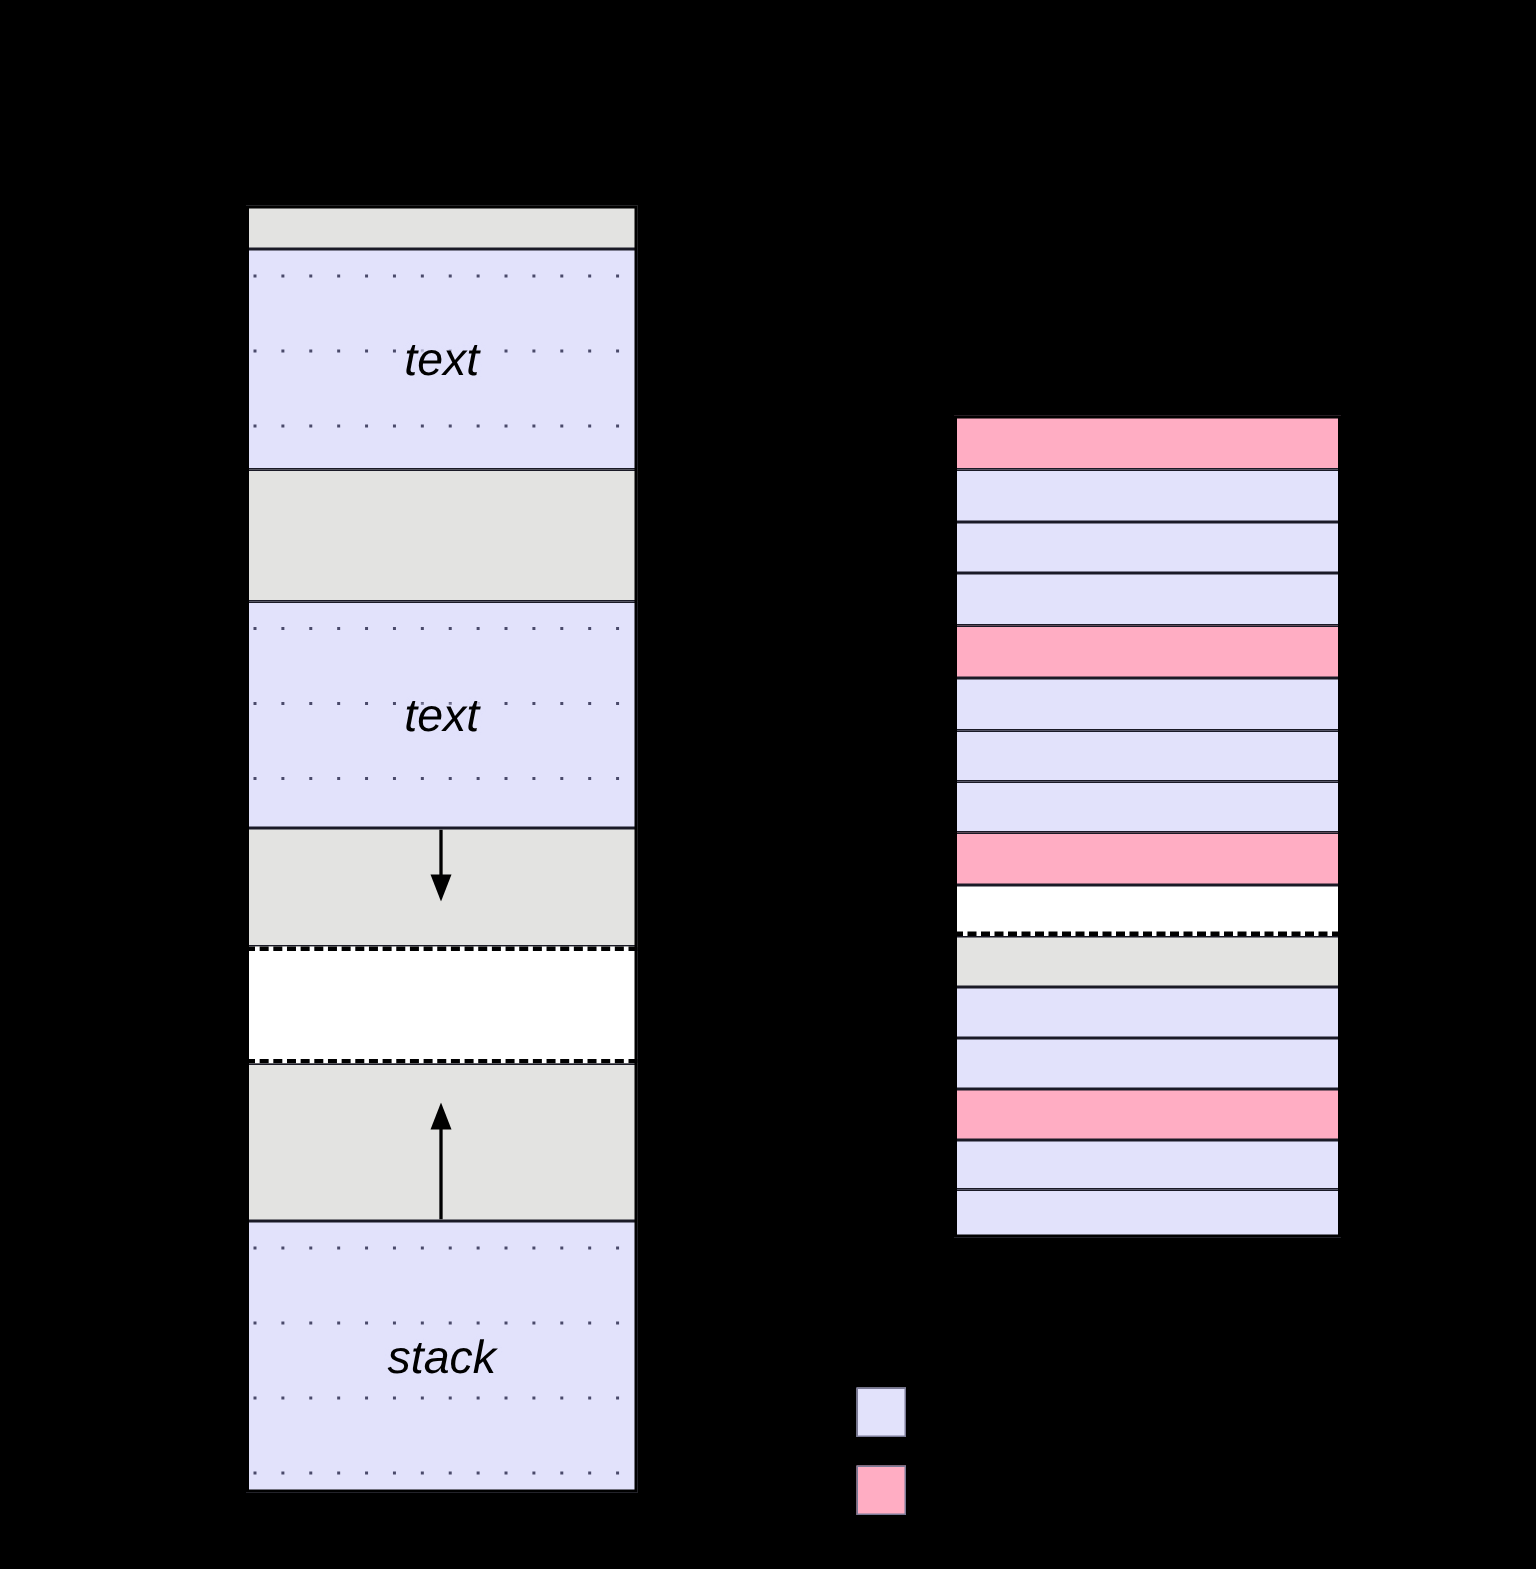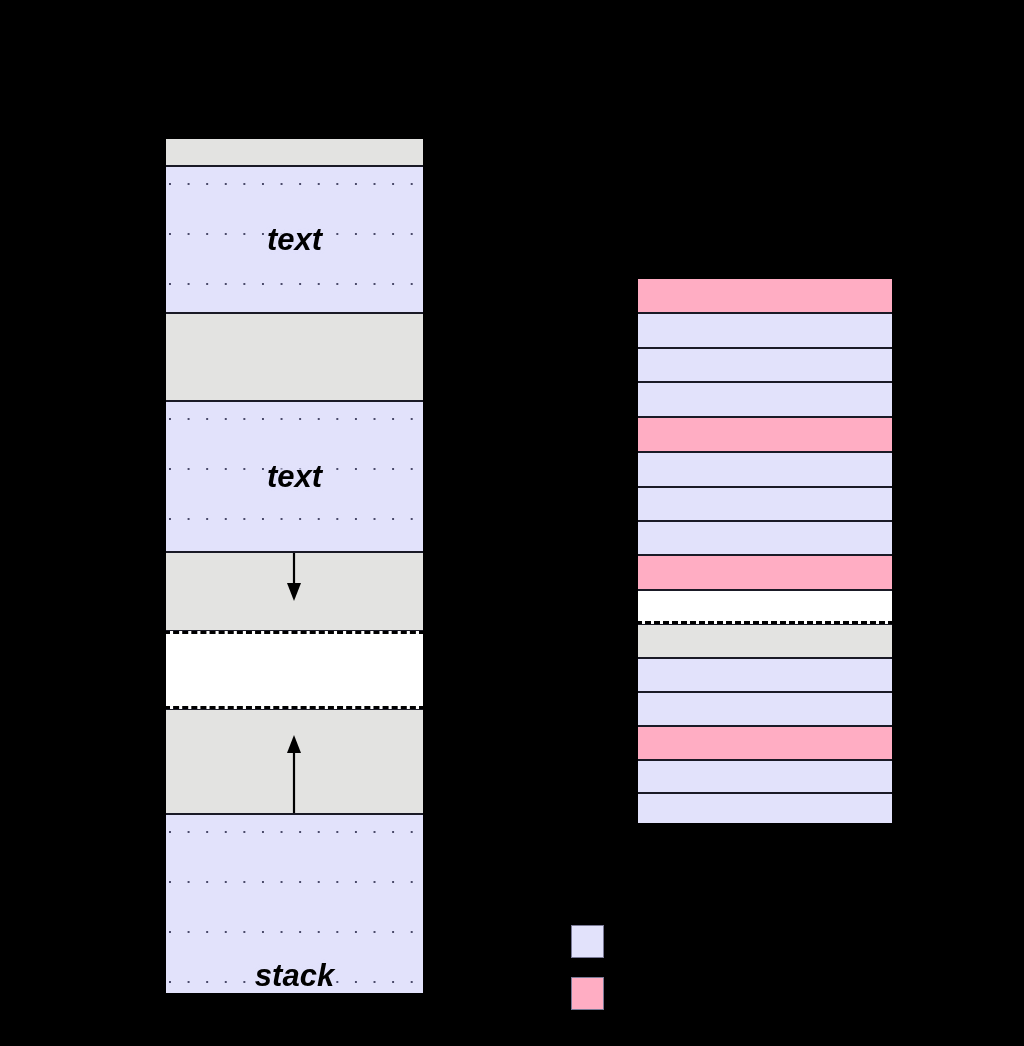--- a/index.html
+++ b/index.html
@@ -46,21 +46,21 @@
     background-image:
       radial-gradient(circle at 1px 1px, #4a4a6a 1.1px, transparent 1.3px);
     background-size: 18.6px 50px;
     background-position: 4px 16px;
   }
 
   
   .seg-label {
     font-family: "Liberation Sans", sans-serif;
     font-style: italic;
-    font-weight: bold;
+    font-weight: normal;
     font-size: 31px;
     color: #000000;
     letter-spacing: 0px;
     z-index: 4;
     position: relative;
     text-shadow:
        0 0 4px #e2e2fb, 0 0 4px #e2e2fb, 0 0 6px #e2e2fb,
        2px 0 3px #e2e2fb, -2px 0 3px #e2e2fb;
   }
 
@@ -117,21 +117,21 @@
       <div class="blk dotted" style="left: 164px; top: 166px; width: 261px; height: 147px;">
         <span class="seg-label">text</span>
       </div>
       <div class="blk fill-gray" style="left: 164px; top: 313px; width: 261px; height: 88px;"></div>
       <div class="blk dotted" style="left: 164px; top: 401px; width: 261px; height: 151px;">
         <span class="seg-label">text</span>
       </div>
       <div class="blk fill-gray" style="left: 164px; top: 552px; width: 261px; height: 79px;"></div>
       <div class="hole" style="left: 164px; top: 631px; width: 261px; height: 78px;"></div>
       <div class="blk fill-gray" style="left: 164px; top: 709px; width: 261px; height: 105px;"></div>
-      <div class="blk dotted" style="left: 164px; top: 814px; width: 261px; height: 181px; align-items: flex-end;">
+      <div class="blk dotted" style="left: 164px; top: 814px; width: 261px; height: 181px;">
         <span class="seg-label">stack</span>
       </div>
       <div class="col-frame" style="left: 164px; top: 137px; width: 261px; height: 858px;"></div>
       <svg class="arrow" width="22" height="48" style="left: 283px; top: 553px;">
         <line x1="11" x2="11" stroke="#000" stroke-width="2.2" y1="0" y2="38"></line>
         <polygon fill="#000" points="4,30 18,30 11,48"></polygon>
       </svg>
       <svg class="arrow" width="22" height="78" style="left: 283px; top: 735px;">
         <line x1="11" x2="11" stroke="#000" stroke-width="2.2" y1="78" y2="10"></line>
         <polygon fill="#000" points="4,18 18,18 11,0"></polygon>

